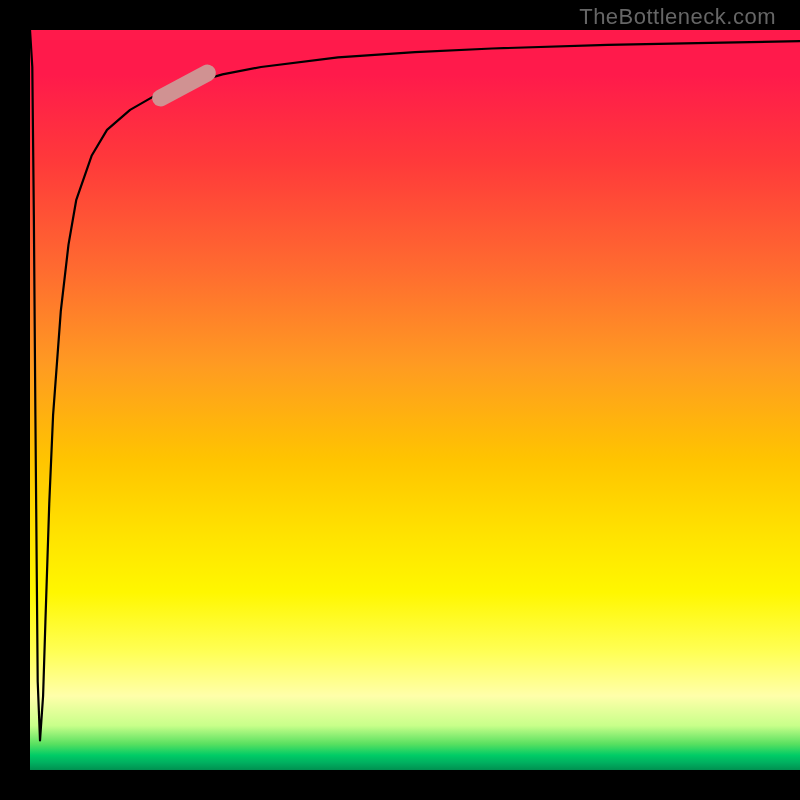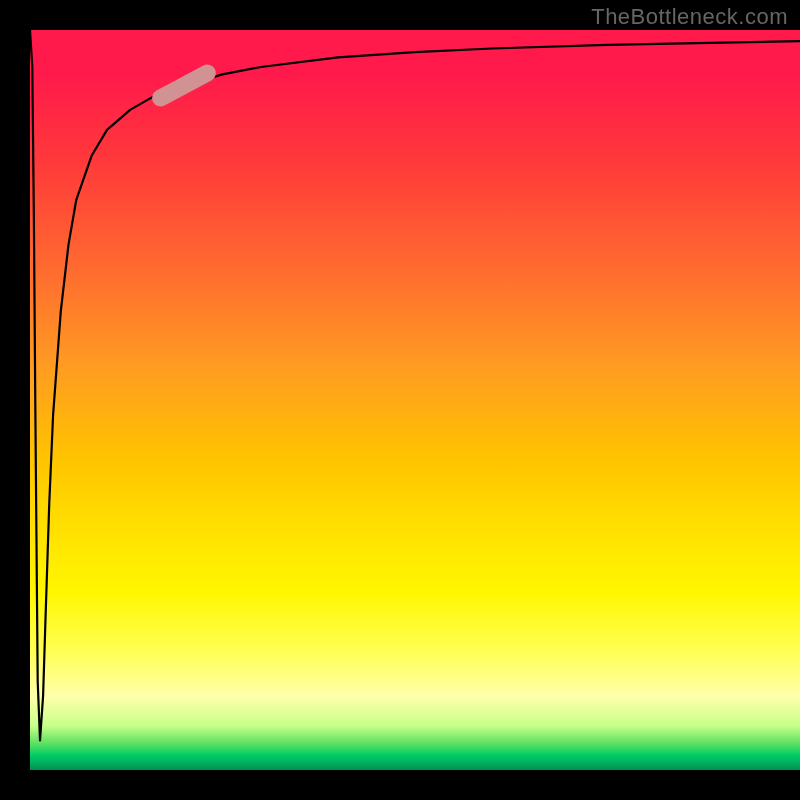--- a/index.html
+++ b/index.html
@@ -9,21 +9,21 @@
   .chart-wrap {
     position: relative;
     width: 800px;
     height: 800px;
     background: #000;
   }
 
   .branding {
     position: absolute;
     top: 4px;
-    right: 12px;
+    right: 24px;
     font-size: 22px;
     font-weight: 500;
     color: #666;
     letter-spacing: 0.5px;
     z-index: 10;
   }
 
   .plot-area {
     position: absolute;
     left: 30px;

